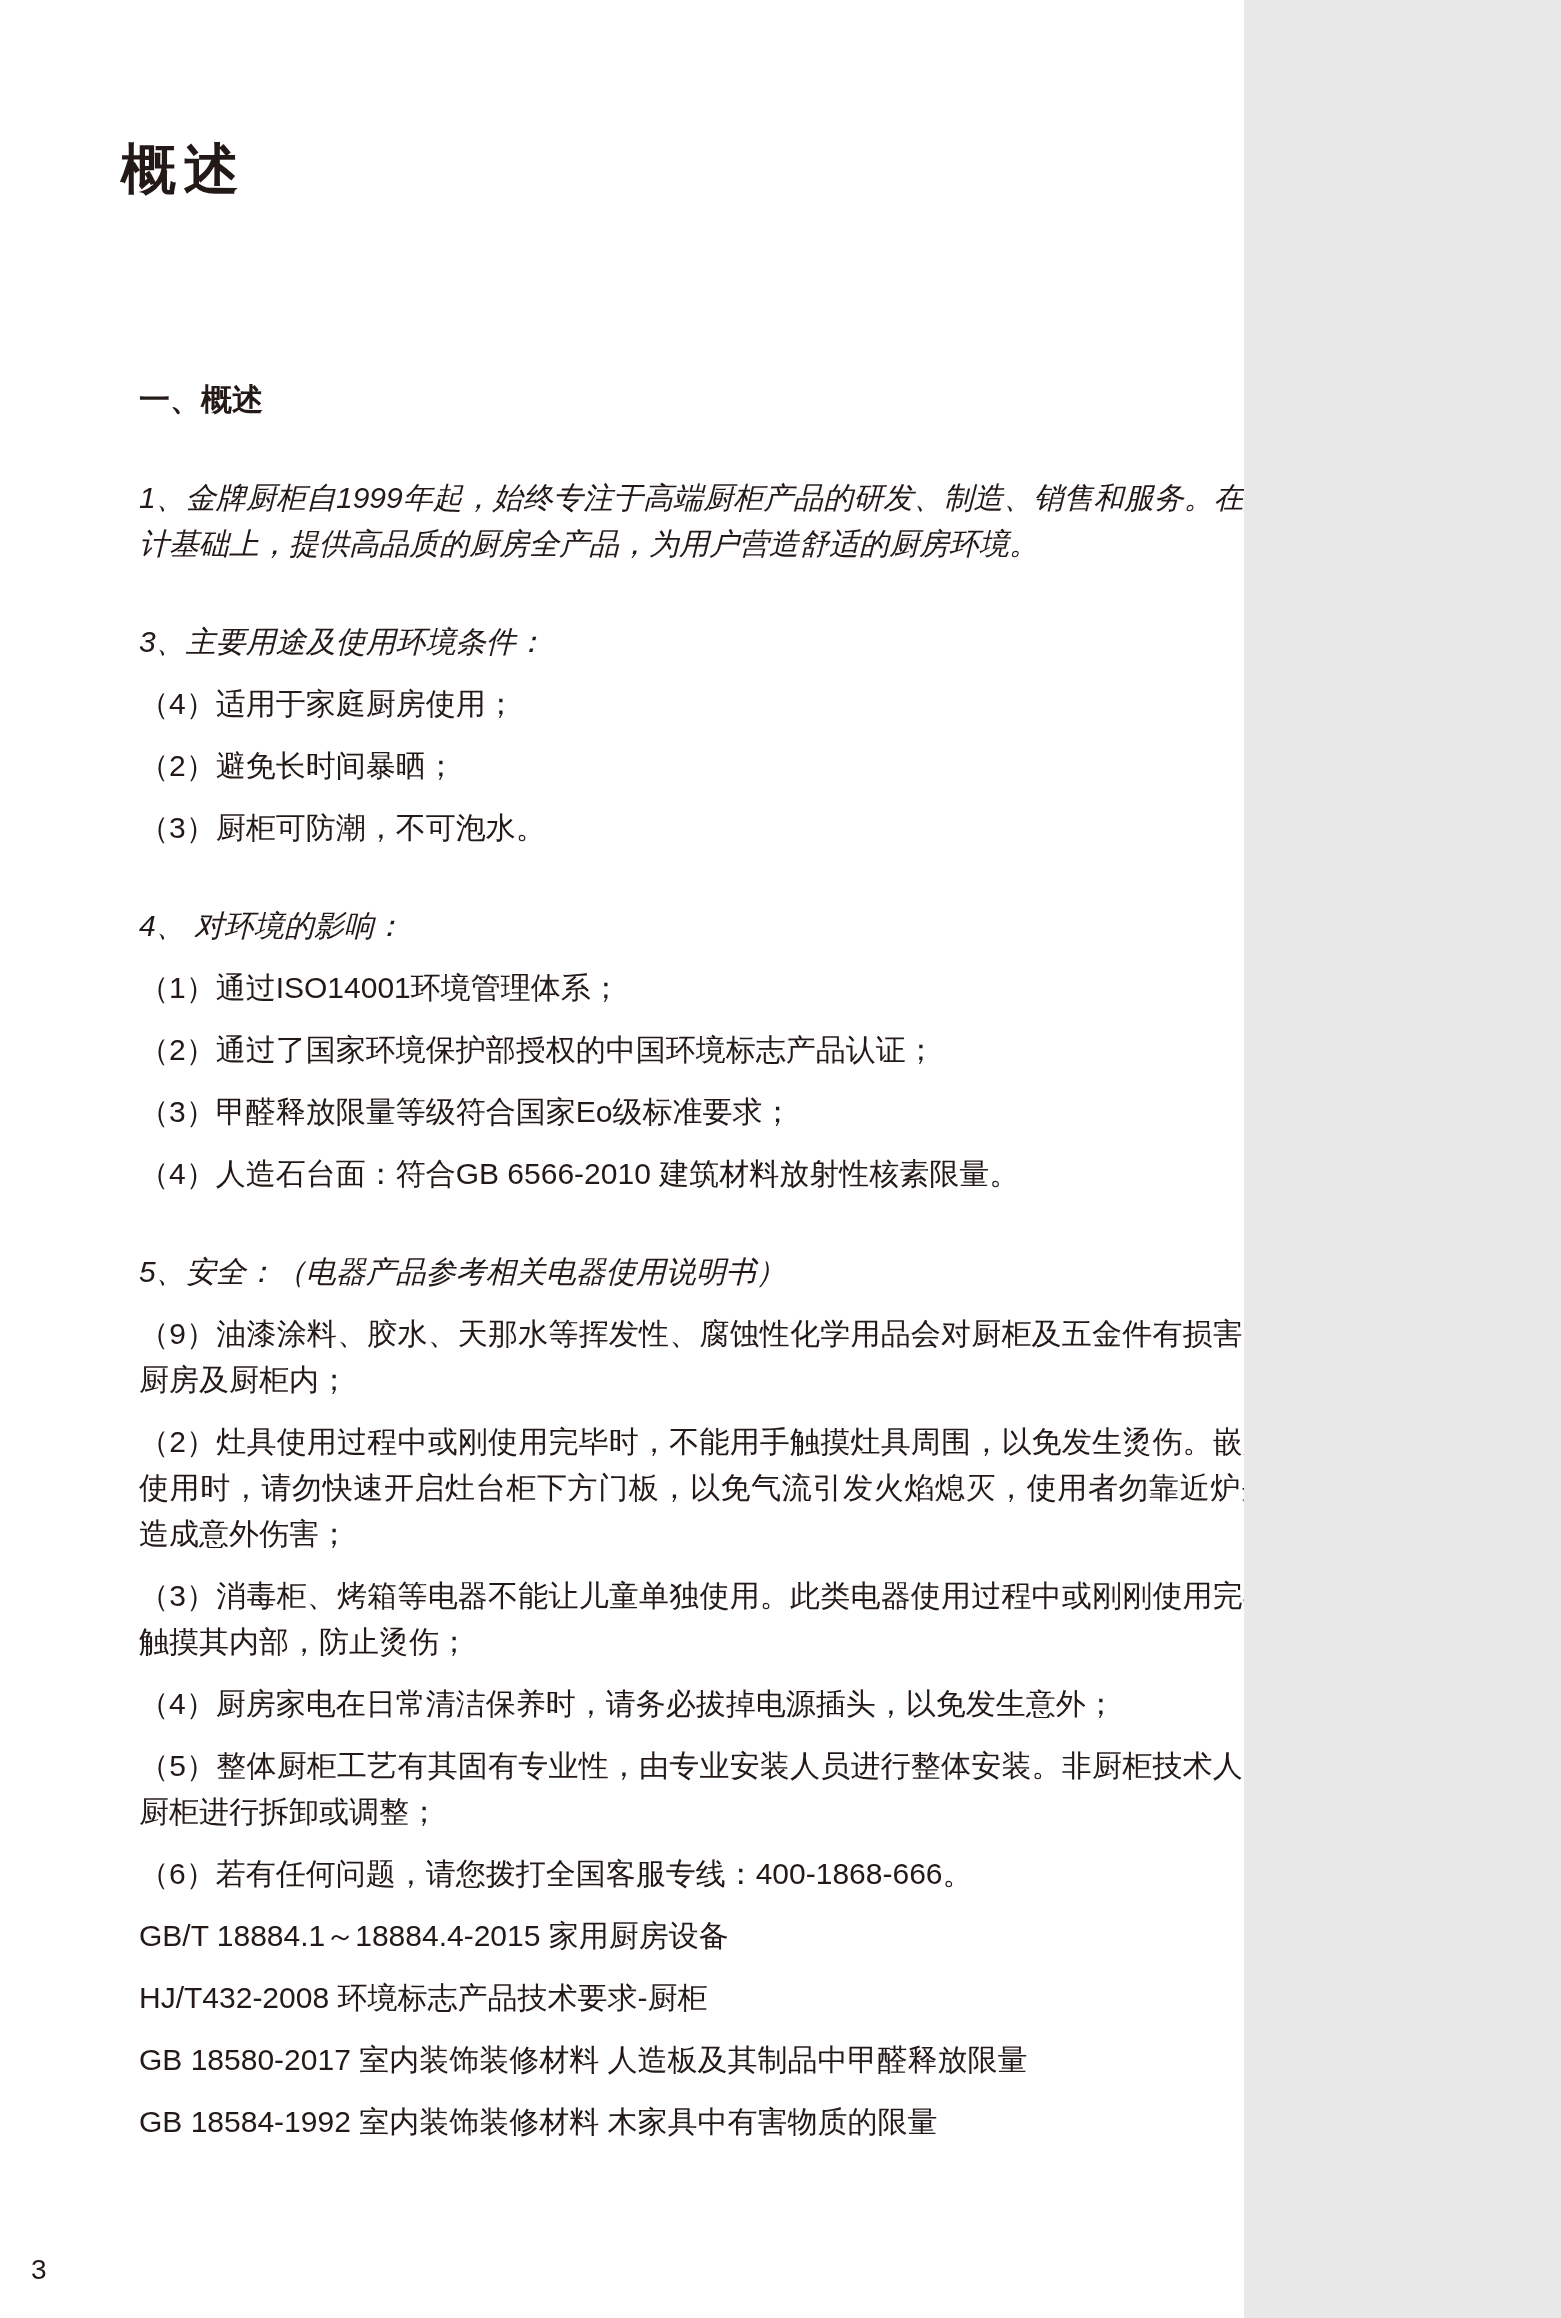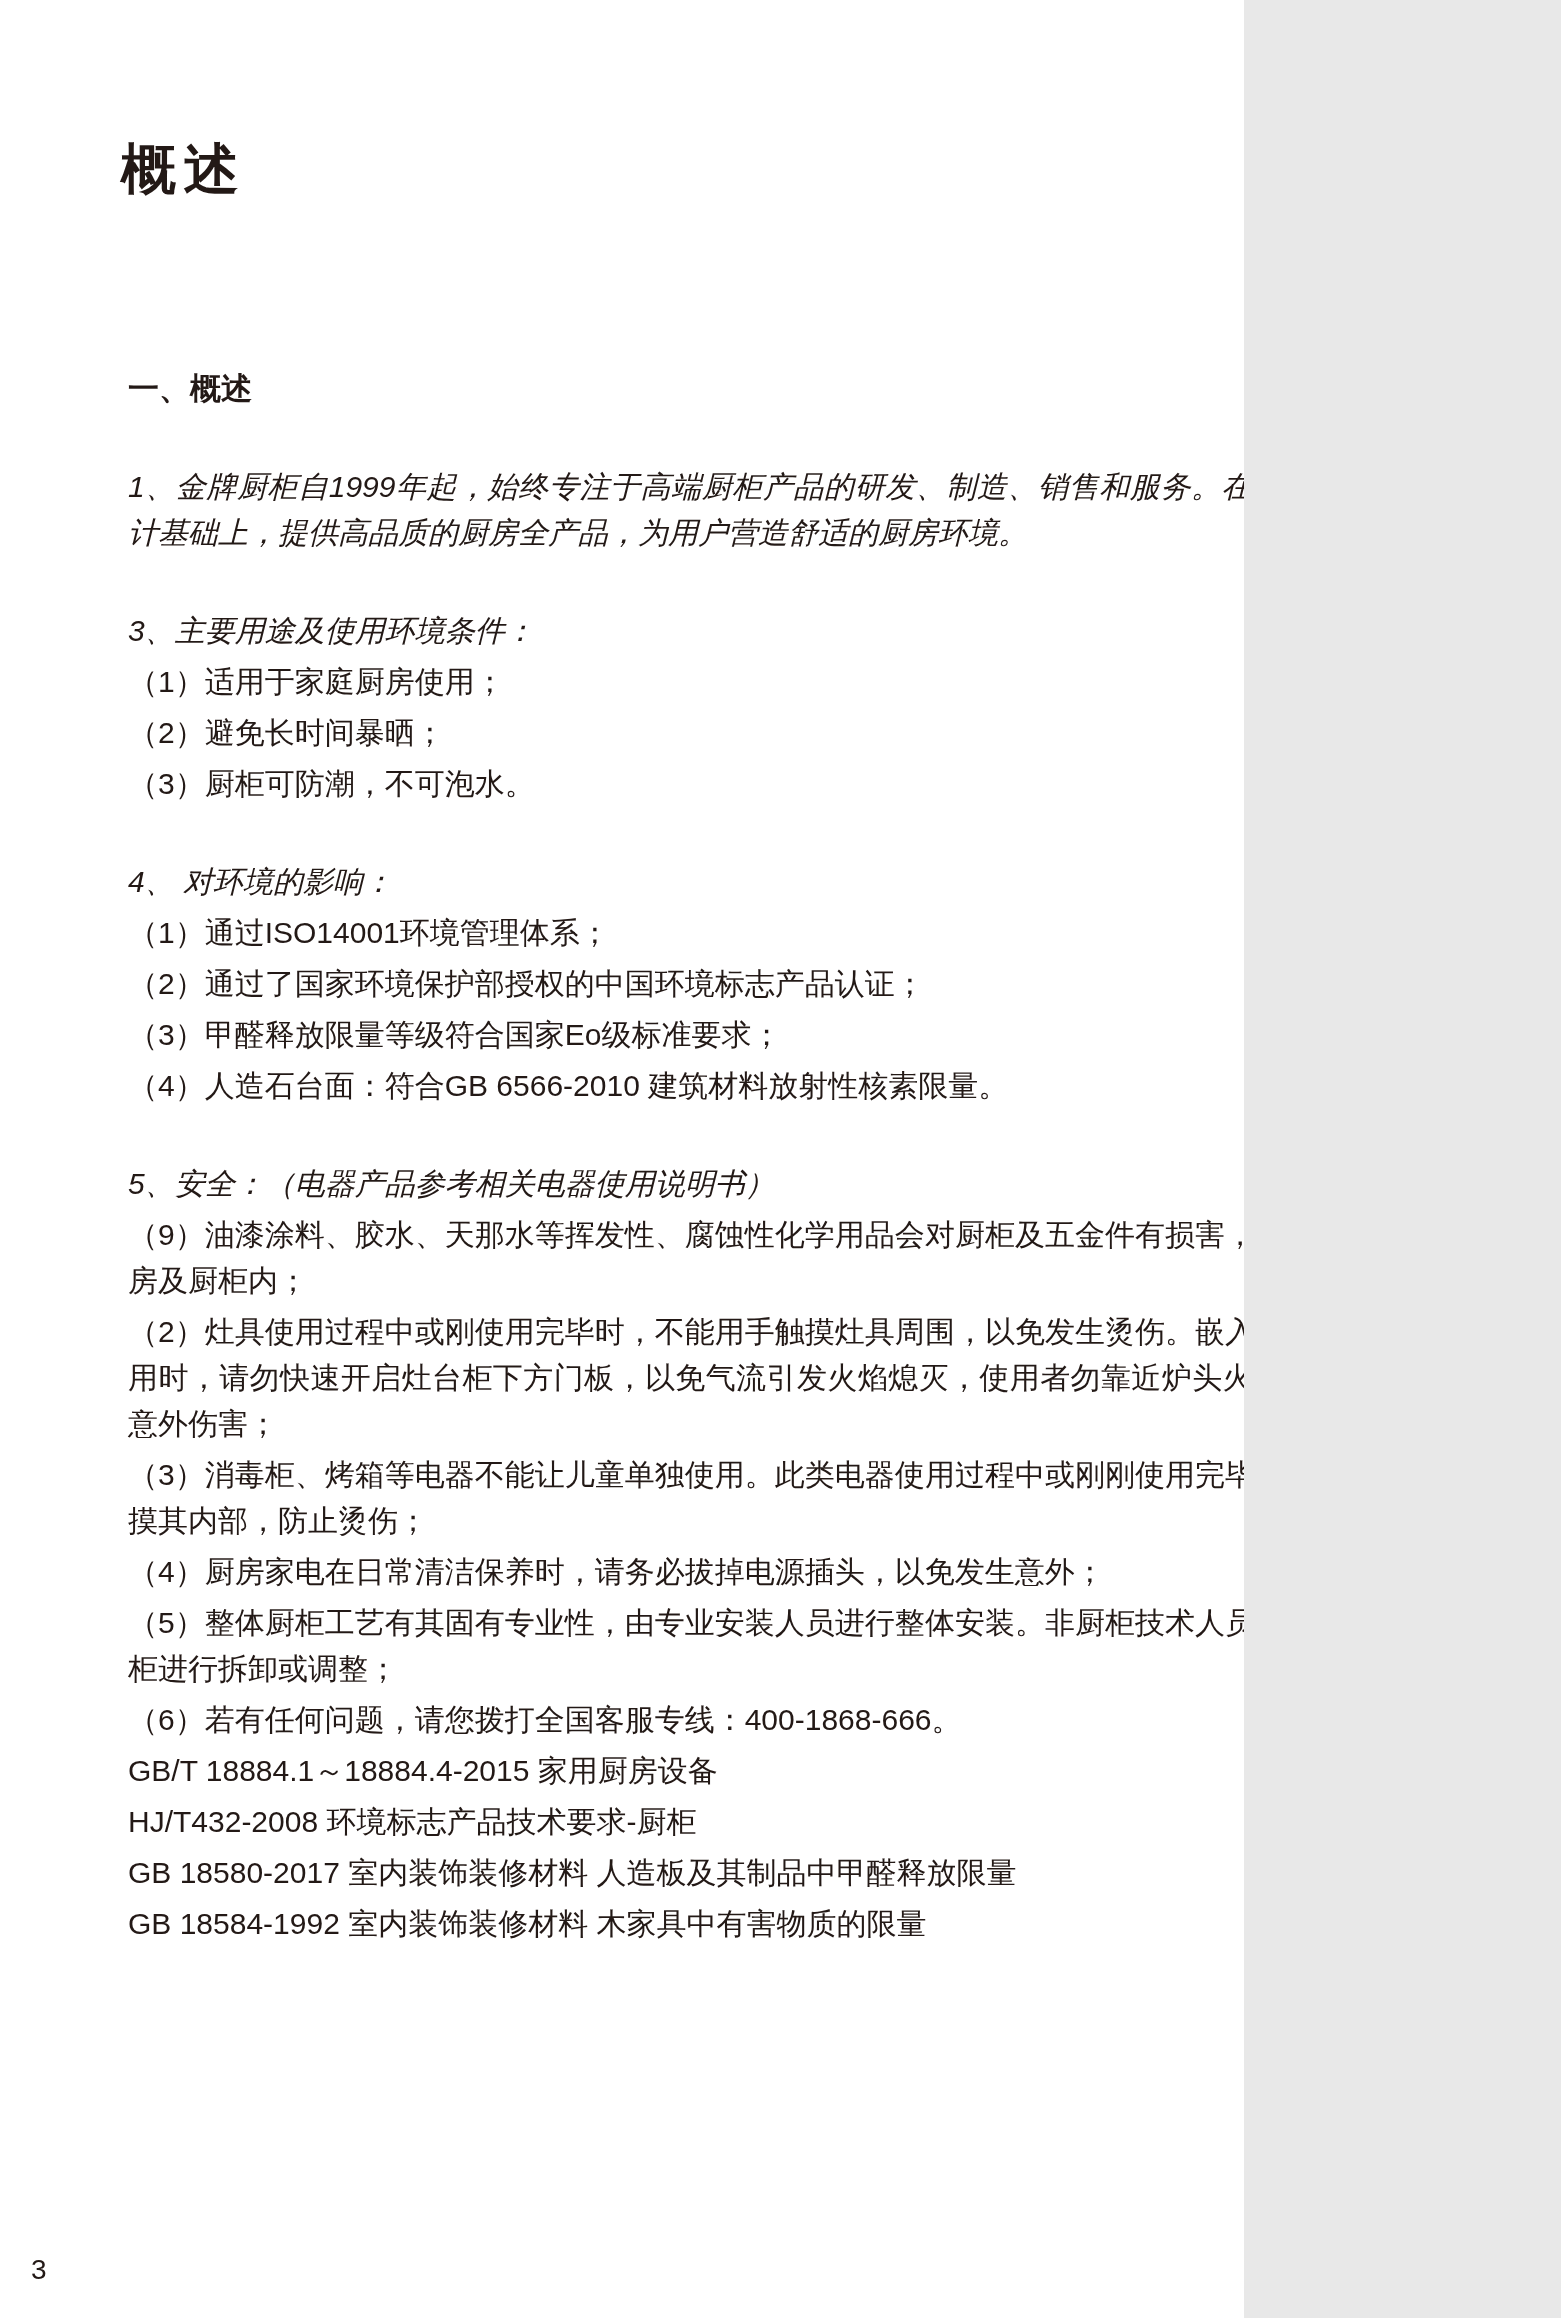--- a/index.html
+++ b/index.html
@@ -23,21 +23,21 @@
   }
   .content{
     position:absolute;
     left:123px;top:361px;
     width:1317px;
     font-size:30px;
     line-height:46px;
     text-align:justify;
     text-justify:inter-character;
   }
-  .content > *{margin:5px;}
+  .content > *{margin:16px;}
   .section-heading{
     font-size:31px;
     font-weight:700;
     text-align:left;
   }
   .blk{margin-top:52px;font-style:italic;}
   .pt{margin-top:0;}
   .pagenum{
     position:absolute;
     left:31px;top:2256px;
@@ -54,21 +54,21 @@
   <h1 class="doc-title">概述</h1>
 
   <div class="content">
 
     <h2 class="section-heading">一、概述</h2>
 
     <p class="blk">1、金牌厨柜自1999年起，始终专注于高端厨柜产品的研发、制造、销售和服务。在人性化产品设计基础上，提供高品质的厨房全产品，为用户营造舒适的厨房环境。</p>
 
 
     <p class="blk">3、主要用途及使用环境条件：</p>
-    <p class="pt">（1）适用于家庭厨房使用；</p>
+    <p class="pt">（4）适用于家庭厨房使用；</p>
     <p class="pt">（2）避免长时间暴晒；</p>
     <p class="pt">（3）厨柜可防潮，不可泡水。</p>
 
     <p class="blk">4、 对环境的影响：</p>
     <p class="pt">（1）通过ISO14001环境管理体系；</p>
     <p class="pt">（2）通过了国家环境保护部授权的中国环境标志产品认证；</p>
     <p class="pt">（3）甲醛释放限量等级符合国家Eo级标准要求；</p>
     <p class="pt">（4）人造石台面：符合GB 6566-2010 建筑材料放射性核素限量。</p>
 
     <p class="blk">5、安全：（电器产品参考相关电器使用说明书）</p>

